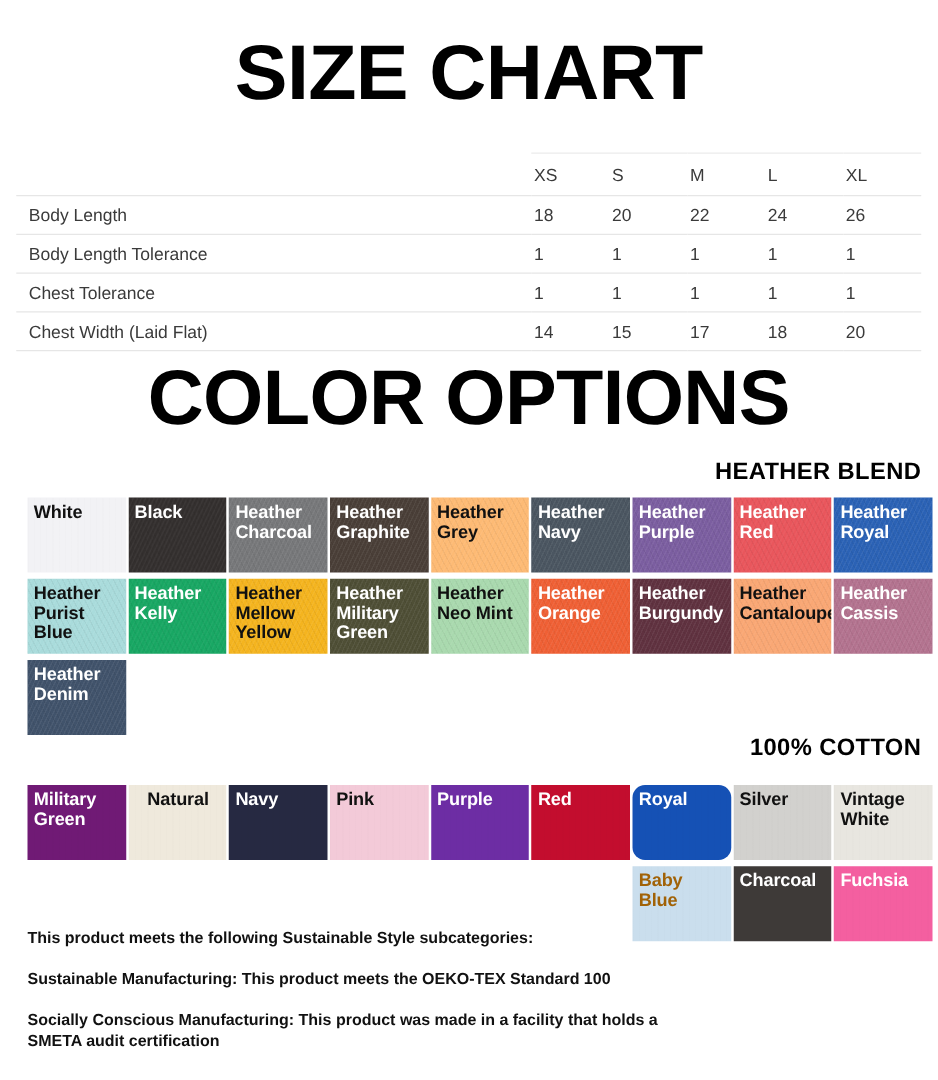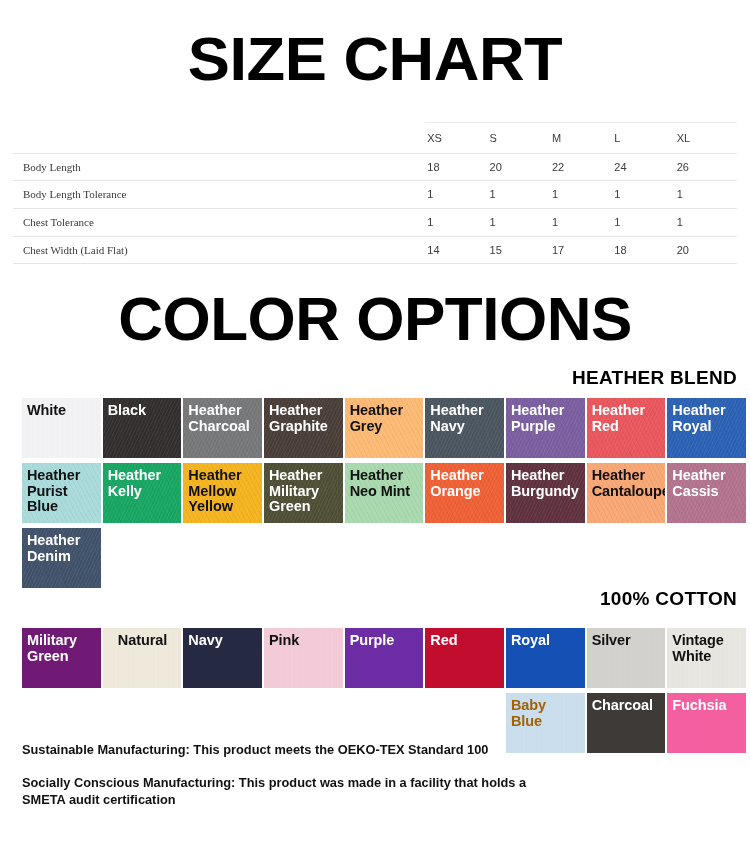--- a/index.html
+++ b/index.html
@@ -53,21 +53,21 @@
   
   #size-table-wrap {
     position: absolute;
     left: 13px;
     top: 122px;
     width: 724px;
   }
   table.size-table {
     width: 100%;
     border-collapse: collapse;
-    font-size: 11px;
+    font-size: 14px;
     color: #3a3a3a;
     font-family: "Liberation Sans", "DejaVu Sans", sans-serif;
   }
   table.size-table th,
   table.size-table td {
     font-weight: normal;
     text-align: left;
     padding: 7px 0 7px 0;
     border-bottom: 1px solid #e6e6e6;
     line-height: 1.15;
@@ -80,21 +80,20 @@
     padding-bottom: 8px;
     color: #3a3a3a;
   }
   table.size-table thead th.rowhead {
     border-top: 1px solid transparent;
   }
   table.size-table th.rowhead,
   table.size-table td.rowhead {
     width: 410px;
     padding-left: 10px;
-    font-family: Liberation Serif, serif;
   }
   table.size-table th.sz,
   table.size-table td.sz {
     width: 62px;
     padding-left: 2px;
   }
   table.size-table tbody tr:last-child td {
     border-bottom: 1px solid #e6e6e6;
   }
 
@@ -299,21 +298,21 @@
     </div>
   <div class="swatch plain col4" style="background-color: rgb(243, 202, 216); color: rgb(17, 17, 17);">
       <span class="label">Pink</span>
     </div>
   <div class="swatch plain col5" style="background-color: rgb(109, 45, 164); color: rgb(255, 255, 255);">
       <span class="label">Purple</span>
     </div>
   <div class="swatch plain col6" style="background-color: rgb(195, 13, 46); color: rgb(255, 255, 255);">
       <span class="label">Red</span>
     </div>
-  <div class="swatch plain col7" style="background-color: rgb(21, 81, 181); color: rgb(255, 255, 255);">
+  <div class="swatch plain col7" style="background-color: rgb(21, 81, 181); color: rgb(255, 255, 255); border-radius: 10px;">
       <span class="label">Royal</span>
     </div>
   <div class="swatch plain col8" style="background-color: rgb(210, 209, 206); color: rgb(17, 17, 17);">
       <span class="label">Silver</span>
     </div>
   <div class="swatch plain col9" style="background-color: rgb(232, 230, 224); color: rgb(17, 17, 17);">
       <span class="label">Vintage White</span>
     </div>
 
   <div class="swatch plain col7" style="background-color: rgb(202, 222, 237); color: #a16207;">
@@ -321,15 +320,16 @@
     </div>
   <div class="swatch plain col8" style="background-color: rgb(62, 58, 56); color: rgb(255, 255, 255);">
       <span class="label">Charcoal</span>
     </div>
   <div class="swatch plain col9" style="background-color: rgb(244, 95, 160); color: rgb(255, 255, 255);">
       <span class="label">Fuchsia</span>
     </div>
 </div>
 
 <div id="sustainable-notes">
+  <p>This product meets the following Sustainable Style subcategories:</p>
   <p>Sustainable Manufacturing: This product meets the OEKO-TEX Standard 100</p>
   <p>Socially Conscious Manufacturing: This product was made in a facility that holds a SMETA audit certification</p>
 </div>
 
 </body></html>

